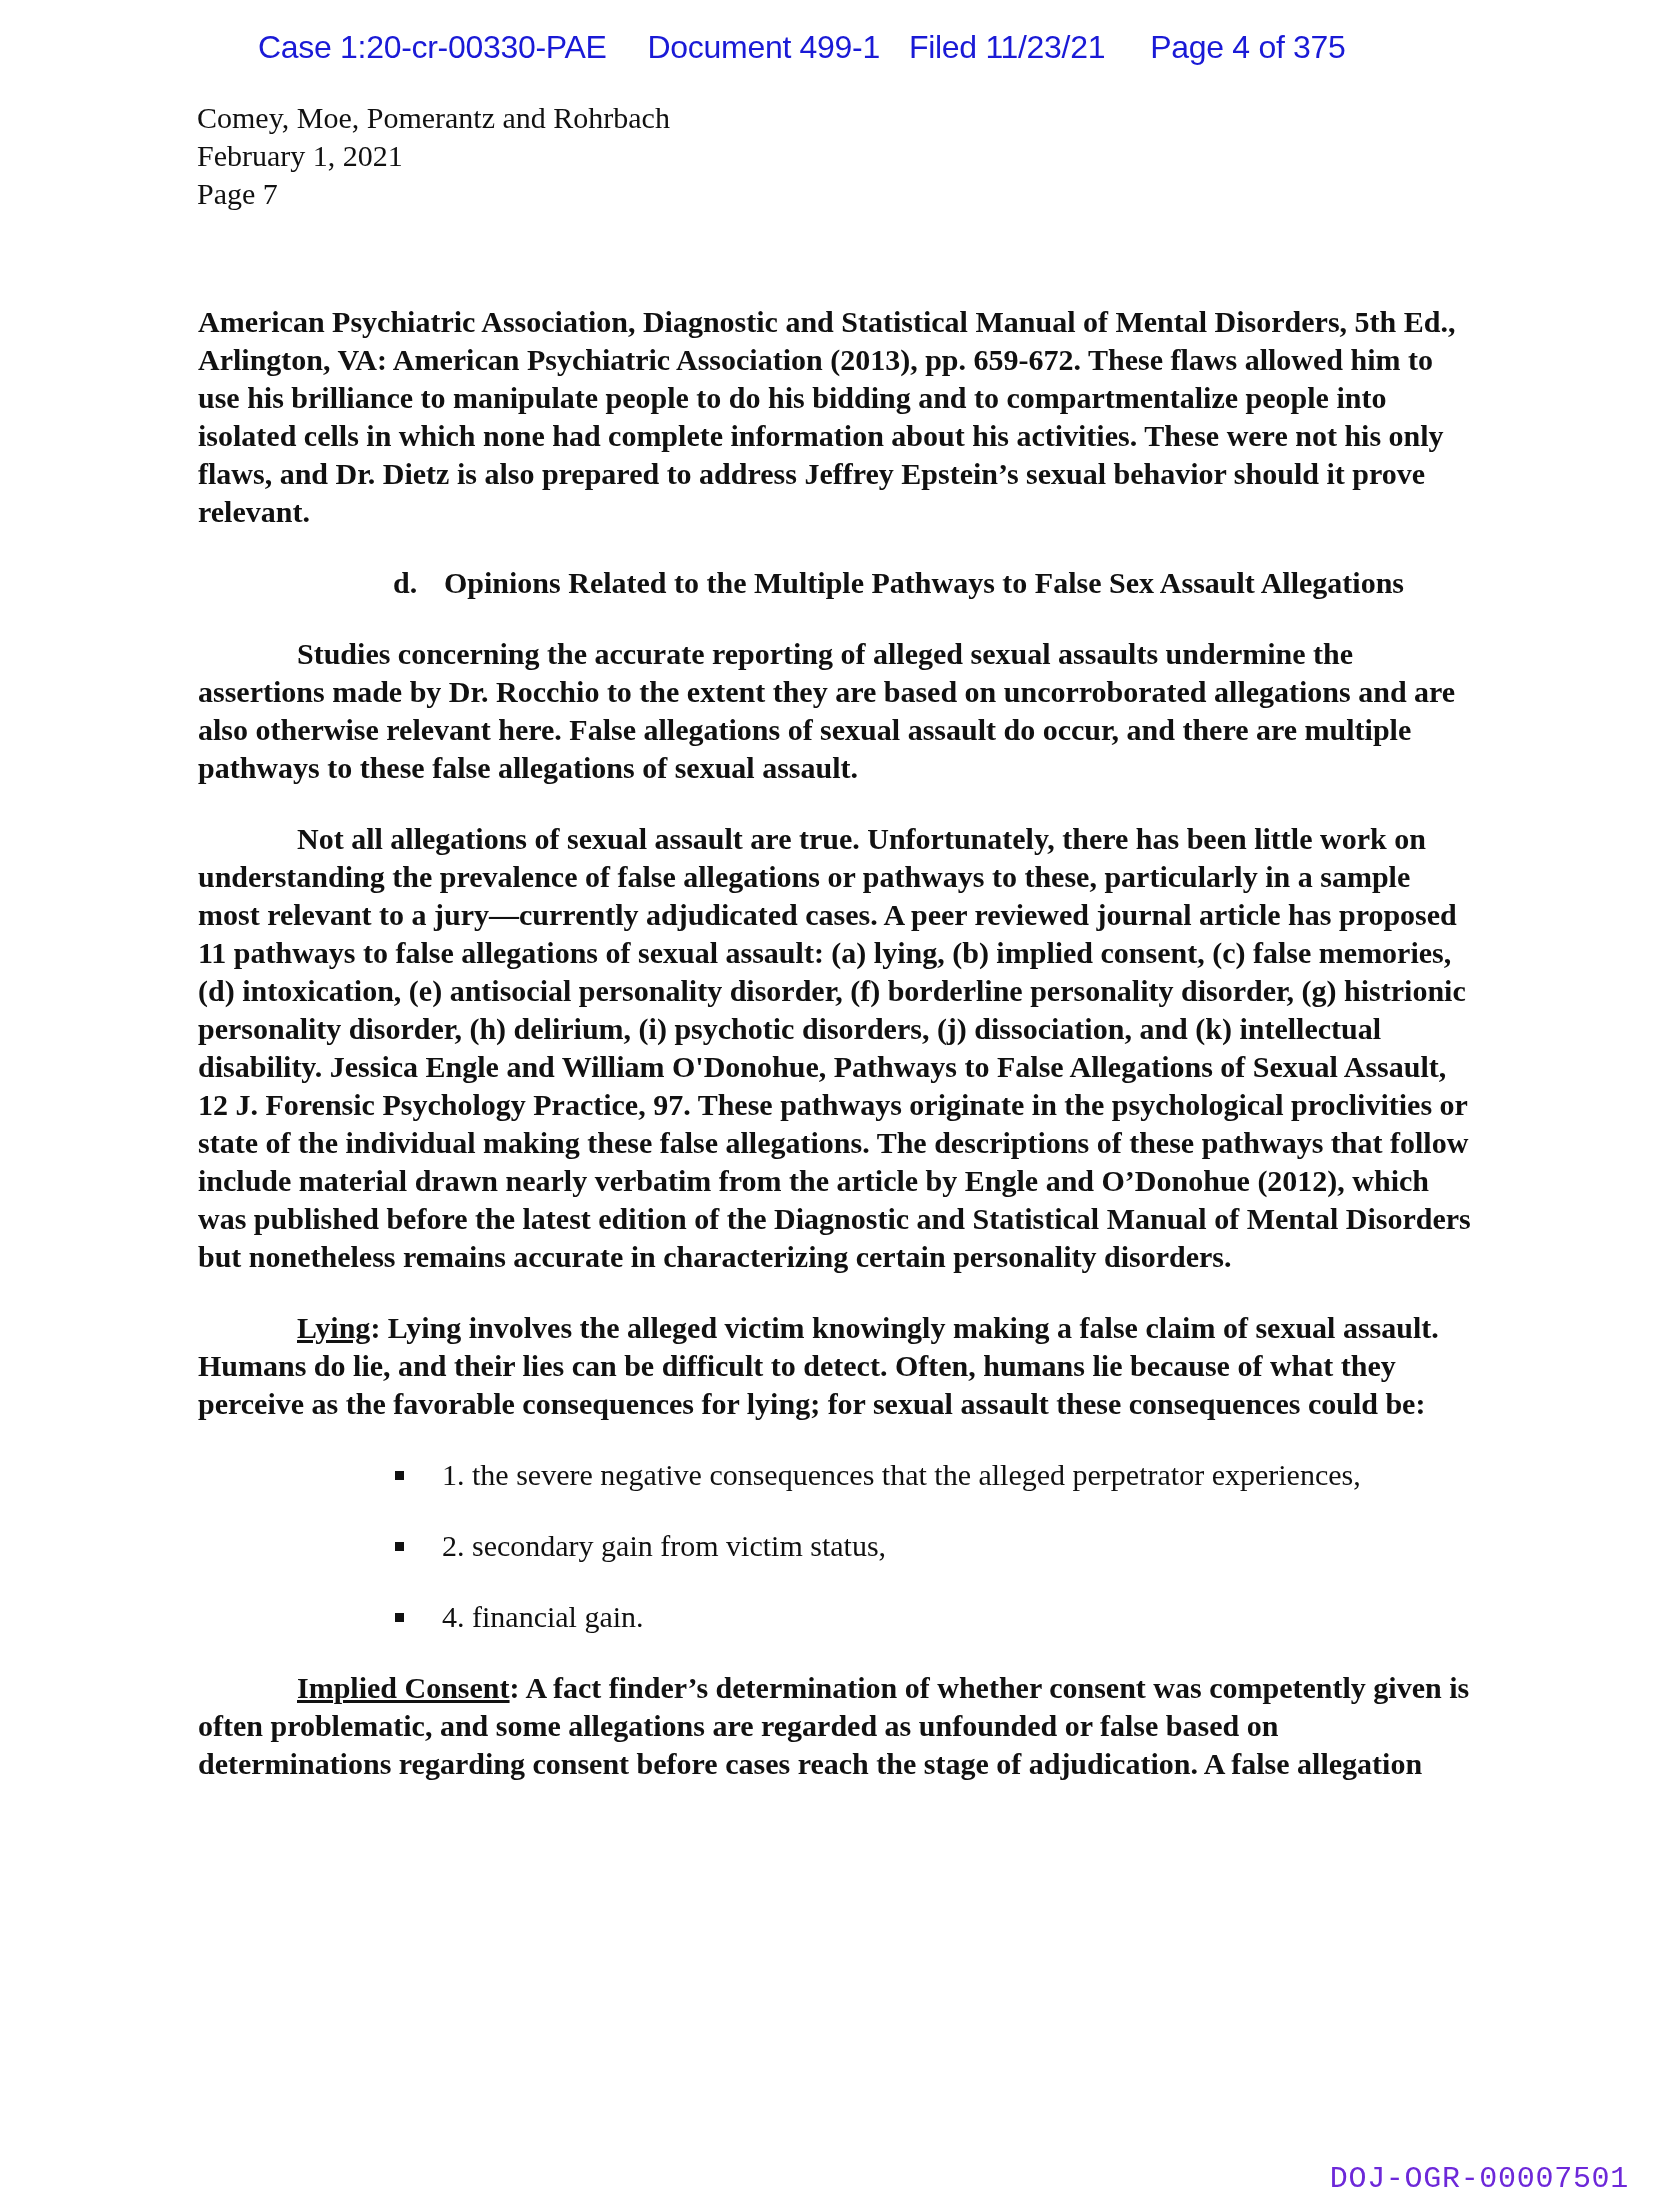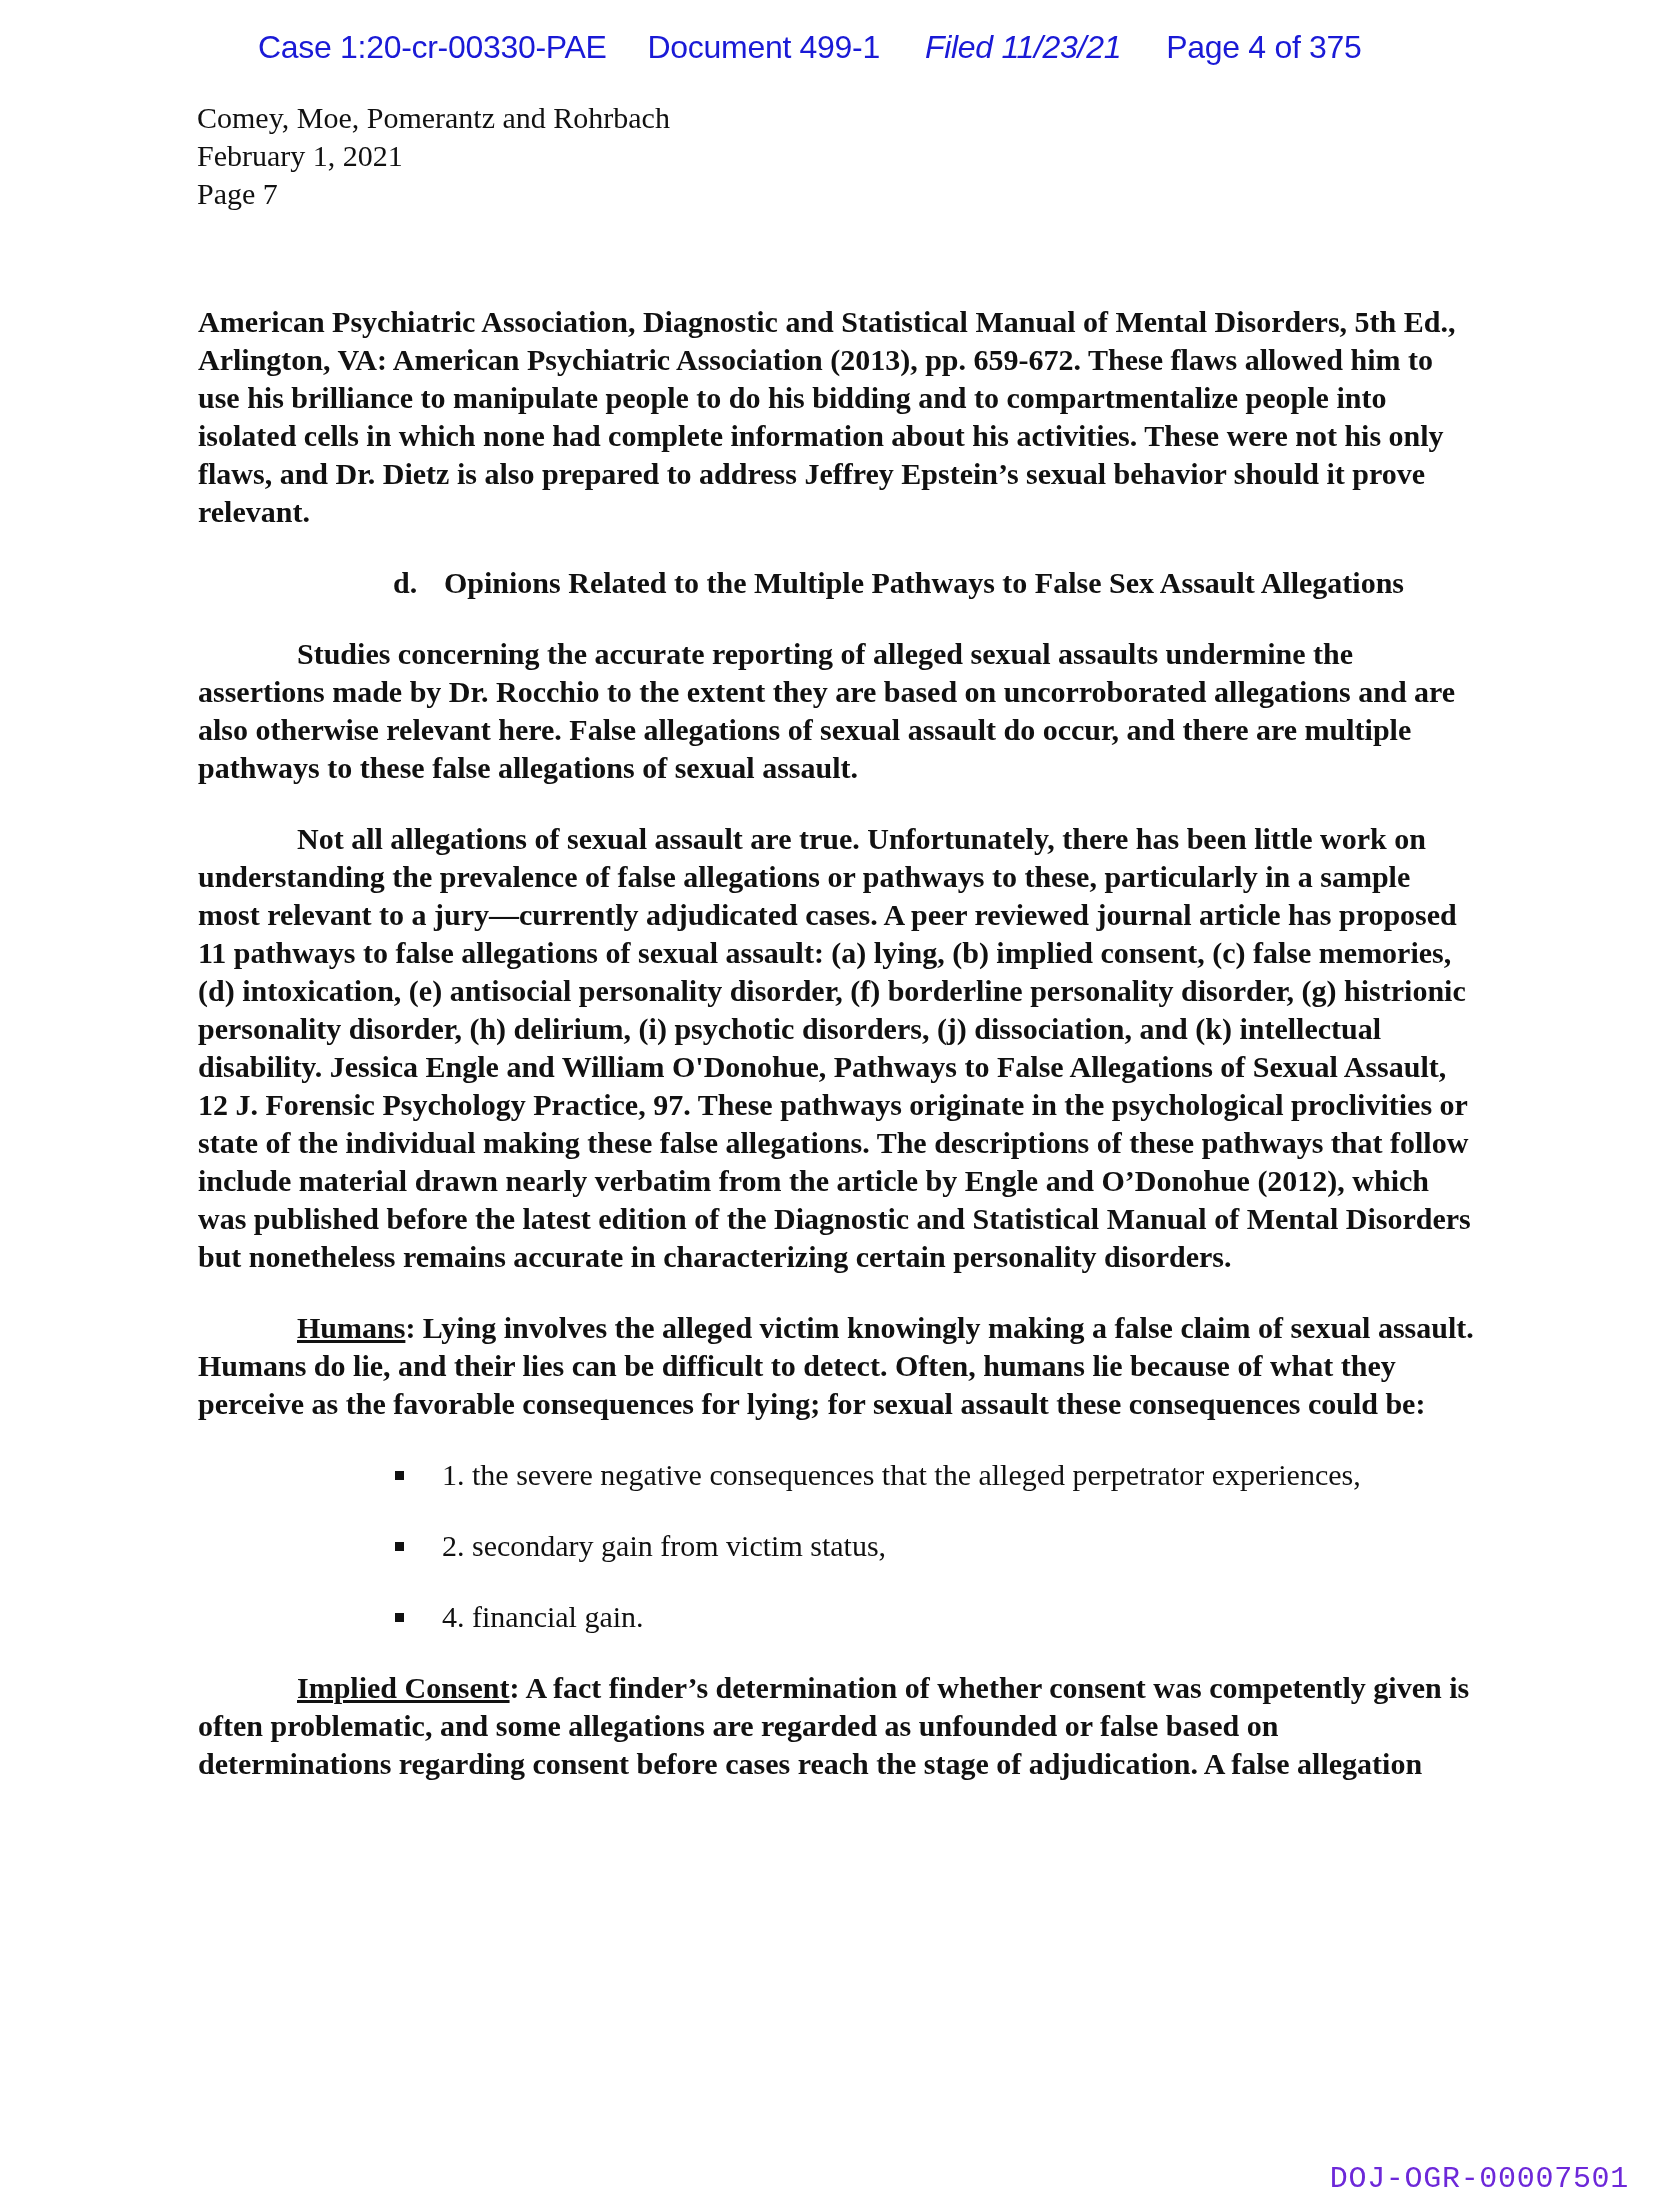--- a/index.html
+++ b/index.html
@@ -20,21 +20,21 @@
     top: 29px;
     left: 258px;
     font-family: "Liberation Sans", "DejaVu Sans", sans-serif;
     font-size: 32px;
     color: #1a1ad6;
     white-space: nowrap;
     letter-spacing: -0.3px;
   }
   .stamp span { display: inline-block; }
   .stamp .gap1 { margin-left: 41px; }
-  .stamp .gap2 { margin-left: 45px; font-style: italic; }
+  .stamp .gap2 { margin-left: 29px; }
   .stamp .gap3 { margin-left: 45px; }
 
   .page {
     position: absolute;
     left: 197px;
     top: 99px;
     width: 1281px;
     font-size: 30px;
     line-height: 38px;
   }
@@ -116,21 +116,21 @@
 
   <div class="heading">
     <span class="letter">d.</span>
     <span class="title">Opinions Related to the Multiple Pathways to False Sex Assault Allegations</span>
   </div>
 
   <p class="para indent">Studies concerning the accurate reporting of alleged sexual assaults undermine the assertions made by Dr. Rocchio to the extent they are based on uncorroborated allegations and are also otherwise relevant here.  False allegations of sexual assault do occur, and there are multiple pathways to these false allegations of sexual assault.</p>
 
   <p class="para indent">Not all allegations of sexual assault are true. Unfortunately, there has been little work on understanding the prevalence of false allegations or pathways to these, particularly in a sample most relevant to a jury—currently adjudicated cases. A peer reviewed journal article has proposed 11 pathways to false allegations of sexual assault: (a) lying, (b) implied consent, (c) false memories, (d) intoxication, (e) antisocial personality disorder, (f) borderline personality disorder, (g) histrionic personality disorder, (h) delirium, (i) psychotic disorders, (j) dissociation, and (k) intellectual disability. Jessica Engle and William O'Donohue, Pathways to False Allegations of Sexual Assault, 12 J. Forensic Psychology Practice, 97. These pathways originate in the psychological proclivities or state of the individual making these false allegations. The descriptions of these pathways that follow include material drawn nearly verbatim from the article by Engle and O’Donohue (2012), which was published before the latest edition of the Diagnostic and Statistical Manual of Mental Disorders but nonetheless remains accurate in characterizing certain personality disorders.</p>
 
-  <p class="para indent"><span class="u">Humans</span><span>: Lying involves the alleged victim knowingly making a false claim of sexual assault.  Humans do lie, and their lies can be difficult to detect. Often, humans lie because of what they perceive as the favorable consequences for lying; for sexual assault these consequences could be:</span></p>
+  <p class="para indent"><span class="u">Lying</span><span>: Lying involves the alleged victim knowingly making a false claim of sexual assault.  Humans do lie, and their lies can be difficult to detect. Often, humans lie because of what they perceive as the favorable consequences for lying; for sexual assault these consequences could be:</span></p>
 
   <ul class="bullets">
     <li><span class="bullet"></span><span>1. the severe negative consequences that the alleged perpetrator experiences,</span></li>
     <li><span class="bullet"></span><span>2. secondary gain from victim status,</span></li>
     <li><span class="bullet"></span></li>
     <li><span class="bullet"></span><span>4. financial gain.</span></li>
   </ul>
 
   <p class="para indent"><span class="u">Implied Consent</span><span>:  A fact finder’s determination of whether consent was competently given is often problematic, and some allegations are regarded as unfounded or false based on determinations regarding consent before cases reach the stage of adjudication. A false allegation</span></p>
 </div>

